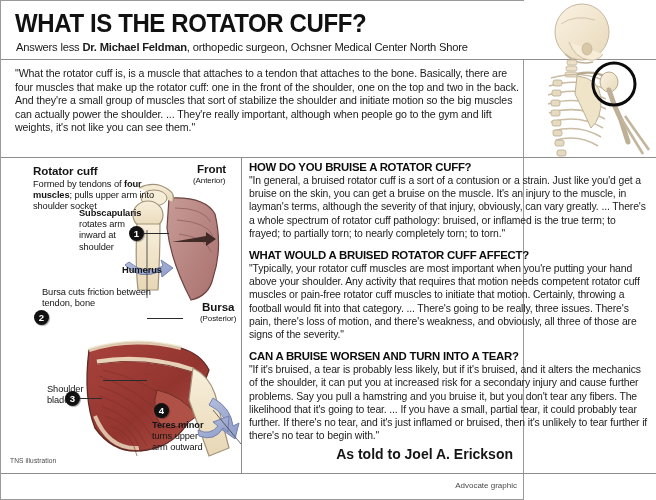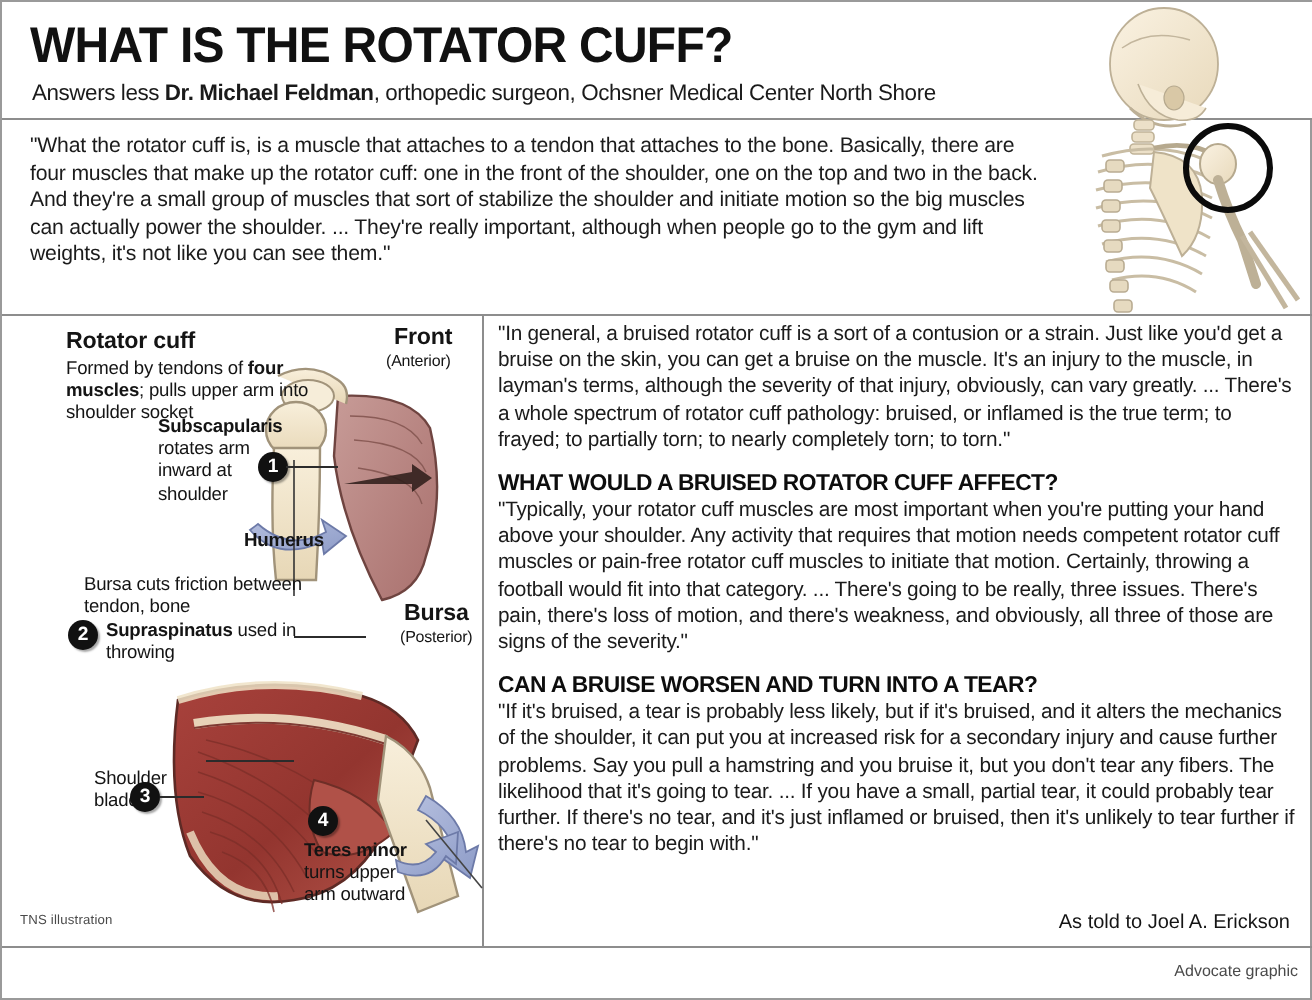--- a/index.html
+++ b/index.html
@@ -4,21 +4,21 @@
 <style>
   * { box-sizing: border-box; margin: 0; padding: 0; }
   html, body {
     width: 656px; height: 500px;
     background: #ffffff;
     font-family: "Liberation Sans", sans-serif;
     overflow: hidden;
   }
   #page {
     position: relative;
-    width: 656px; height: 500px;
+    width: 524px; height: 500px;
     background: #fff;
     border: 1px solid #9a9a9a;
     padding-left: 20px;
   }
   
   #header {
     position: absolute; left: 0; top: 0; width: 656px; height: 59px;
     border-bottom: 1px solid #8d8d8d;
     background: #fff;
   }
@@ -79,22 +79,22 @@
   .qa { margin-bottom: 9px; }
   .q {
     font-size: 11.4px; font-weight: bold; color: #0d0d0d;
     letter-spacing: -0.25px; margin-bottom: 1px; white-space: nowrap;
   }
   .a {
     font-size: 10.4px; line-height: 13.2px; color: #1b1b1b;
     letter-spacing: -0.12px;
   }
   #told-to {
-    position: absolute; right: 10px; top: 455px;
-    font-size: 10px; color: #151515;
+    position: absolute; right: 10px; top: 445px;
+    font-size: 14px; color: #151515; font-weight: bold;
   }
   #tns-credit {
     position: absolute; left: 9px; top: 456px;
     font-size: 6.6px; color: #4a4a4a; letter-spacing: 0.1px;
   }
   #advocate {
     position: absolute; right: 6px; top: 480px;
     font-size: 8px; color: #4a4a4a; margin-left: 23px;
   }
 </style>
@@ -268,23 +268,20 @@
     <line></line>
 
     
     <div class="callout" style="left:112px; top:68px;">1</div>
     <div class="lbl sub-lbl" style="left:62px; top:50px; width:56px;">
       <span class="bold-name">Subscapularis</span><span> rotates arm inward at shoulder</span>
     </div>
 
     
     <div class="callout" style="left:17px; top:152px;">2</div>
-    <div class="lbl sub-lbl" style="left:36px; top:152px; width:102px;">
-      <span class="bold-name">Supraspinatus</span><span> used in throwing</span>
-    </div>
 
     
     <div class="callout" style="left:48px; top:233px;">3</div>
 
     
     <div class="callout" style="left:137px; top:245px;">4</div>
     <div class="lbl sub-lbl" style="left:135px; top:262px; width:60px;">
       <span class="bold-name">Teres minor</span><span> turns upper arm outward</span>
     </div>
 
@@ -292,20 +289,21 @@
     <div style="position:absolute;left:86px;top:222px;width:44px;height:1px;background:#2b2b2b;"></div>
     <div style="position:absolute;left:63px;top:240px;width:22px;height:1px;background:#2b2b2b;"></div>
     <div style="position:absolute;left:126px;top:75px;width:26px;height:1px;background:#2b2b2b;"></div>
     <div style="position:absolute;left:130px;top:160px;width:36px;height:1px;background:#2b2b2b;"></div>
   </div>
 
   <div id="tns-credit">TNS illustration</div>
 
   <div id="right-col">
     <div class="qa">
+      <div class="q">HOW DO YOU BRUISE A ROTATOR CUFF?</div>
       <div class="a">"In general, a bruised rotator cuff is a sort of a contusion or a strain. Just like you'd get a bruise on the skin, you can get a bruise on the muscle. It's an injury to the muscle, in layman's terms, although the severity of that injury, obviously, can vary greatly. ... There's a whole spectrum of rotator cuff pathology: bruised, or inflamed is the true term; to frayed; to partially torn; to nearly completely torn; to torn."</div>
     </div>
     <div class="qa">
       <div class="q">WHAT WOULD A BRUISED ROTATOR CUFF AFFECT?</div>
       <div class="a">"Typically, your rotator cuff muscles are most important when you're putting your hand above your shoulder. Any activity that requires that motion needs competent rotator cuff muscles or pain-free rotator cuff muscles to initiate that motion. Certainly, throwing a football would fit into that category. ... There's going to be really, three issues. There's pain, there's loss of motion, and there's weakness, and obviously, all three of those are signs of the severity."</div>
     </div>
     <div class="qa">
       <div class="q">CAN A BRUISE WORSEN AND TURN INTO A TEAR?</div>
       <div class="a">"If it's bruised, a tear is probably less likely, but if it's bruised, and it alters the mechanics of the shoulder, it can put you at increased risk for a secondary injury and cause further problems. Say you pull a hamstring and you bruise it, but you don't tear any fibers. The likelihood that it's going to tear. ... If you have a small, partial tear, it could probably tear further. If there's no tear, and it's just inflamed or bruised, then it's unlikely to tear further if there's no tear to begin with."</div>
     </div>

